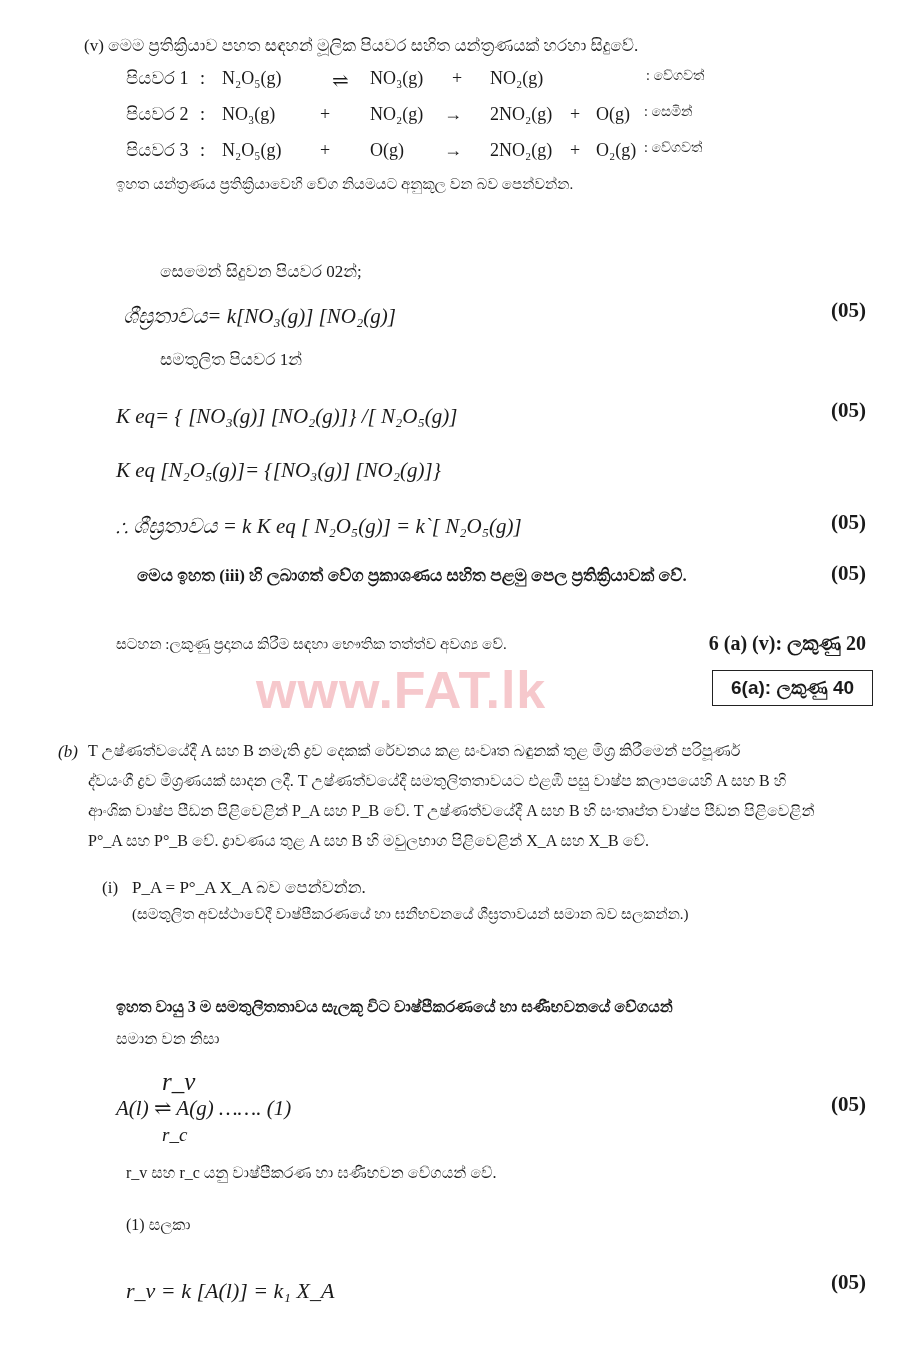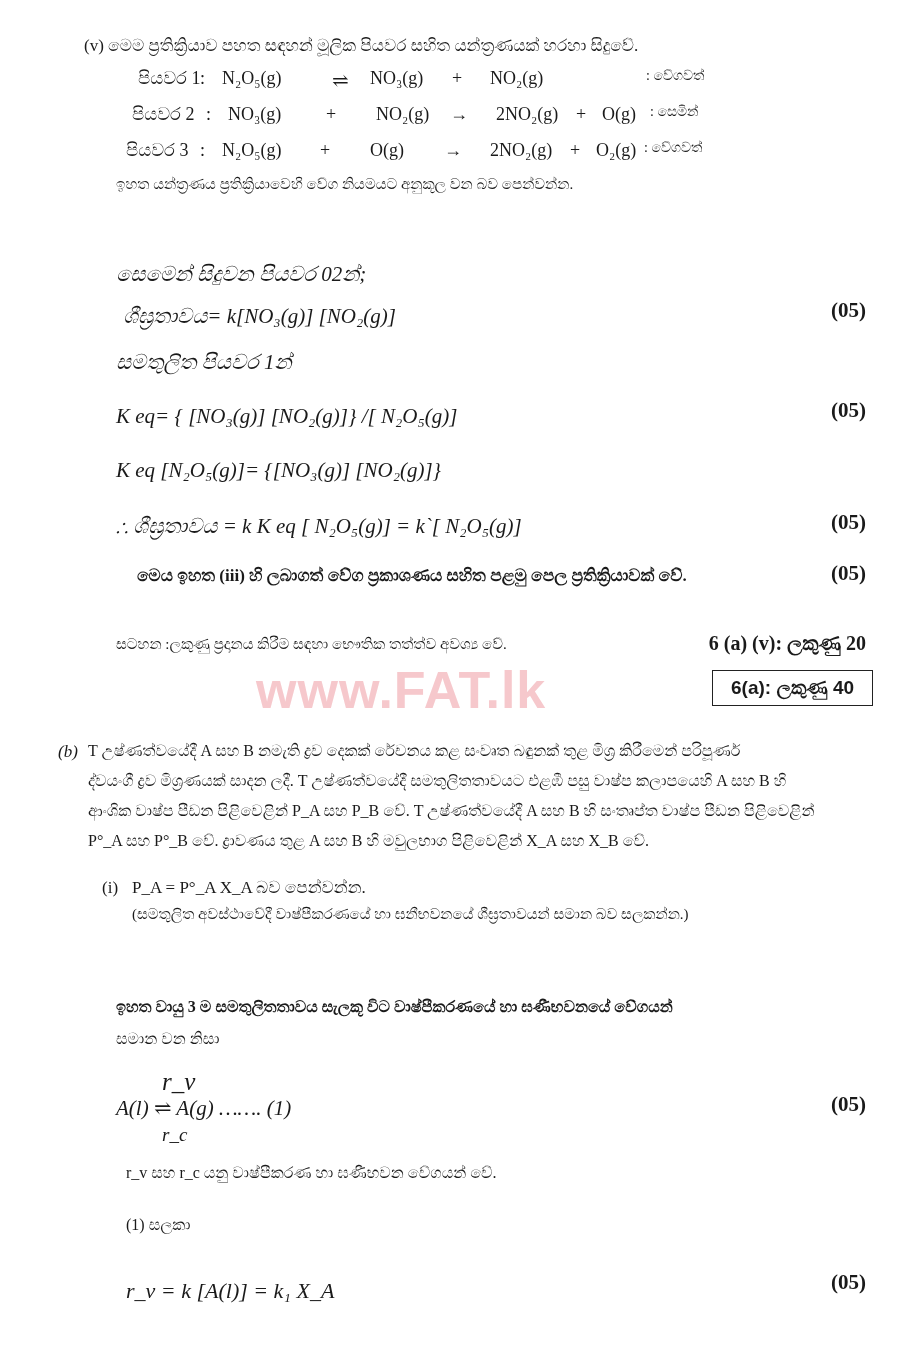--- a/index.html
+++ b/index.html
@@ -5,51 +5,51 @@
   html, body { margin: 0; padding: 0; }
   body {
     width: 912px; height: 1363px; background: #ffffff; color: #1a1a1a;
     font-family: "Liberation Serif", "DejaVu Serif", serif; position: relative; overflow: hidden;
   }
   .abs { position: absolute; white-space: nowrap; }
   .q-text { font-size: 17px; }
   .step-row { font-size: 18px; }
   .step-row span { position: absolute; }
   .ans { font-style: italic; font-size: 21px; }
-  .ans-si { font-style: italic; font-size: 21px; }
+  .ans-si { font-size: 17px; margin-left: 44px; }
   .marks { font-weight: bold; font-size: 21px; right: 46px; }
   .bold-line { font-weight: bold; font-size: 17px; margin-left: 27px; }
   .watermark {
     font-family: "Liberation Sans", "DejaVu Sans", sans-serif; font-weight: bold;
     font-size: 52px; color: #f6c8cc; letter-spacing: 1px;
   }
   .boxed { border: 1.5px solid #222; padding: 6px 18px; font-weight: bold; font-size: 19px;
            font-family: "Liberation Sans", "DejaVu Sans", sans-serif; }
   .math { font-style: italic; font-size: 21px; }
 </style>
 </head>
 <body>
 
 <div class="abs q-text" style="left:84px; top:36px;">
   <span>(v)</span>
   <span>මෙම ප්‍රතික්‍රියාව පහත සඳහන් මූලික පියවර සහිත යන්ත්‍රණයක් හරහා සිදුවේ.</span>
 </div>
 
 <div class="abs step-row" style="left:126px; top:68px; width:620px; height:24px;">
-  <span style="left:12px">පියවර 1</span>
+  <span style="left:0">පියවර 1</span>
   <span style="left:74px">:</span>
   <span style="left:96px">N₂O₅(g)</span>
   <span style="left:206px; font-size:20px">⇌</span>
   <span style="left:244px">NO₃(g)</span>
   <span style="left:326px">+</span>
   <span style="left:364px">NO₂(g)</span>
   <span style="left:520px; font-size:14px">: වේගවත්</span>
 </div>
 
-<div class="abs step-row" style="left:126px; top:104px; width:620px; height:24px;margin-left:6px;">
+<div class="abs step-row" style="left:126px; top:104px; width:620px; height:24px;">
   <span style="left:0">පියවර 2</span>
   <span style="left:74px">:</span>
   <span style="left:96px">NO₃(g)</span>
   <span style="left:194px">+</span>
   <span style="left:244px">NO₂(g)</span>
   <span style="left:318px">→</span>
   <span style="left:364px">2NO₂(g)</span>
   <span style="left:444px">+</span>
   <span style="left:470px">O(g)</span>
   <span style="left:518px; font-size:14px">: සෙමින්</span>

